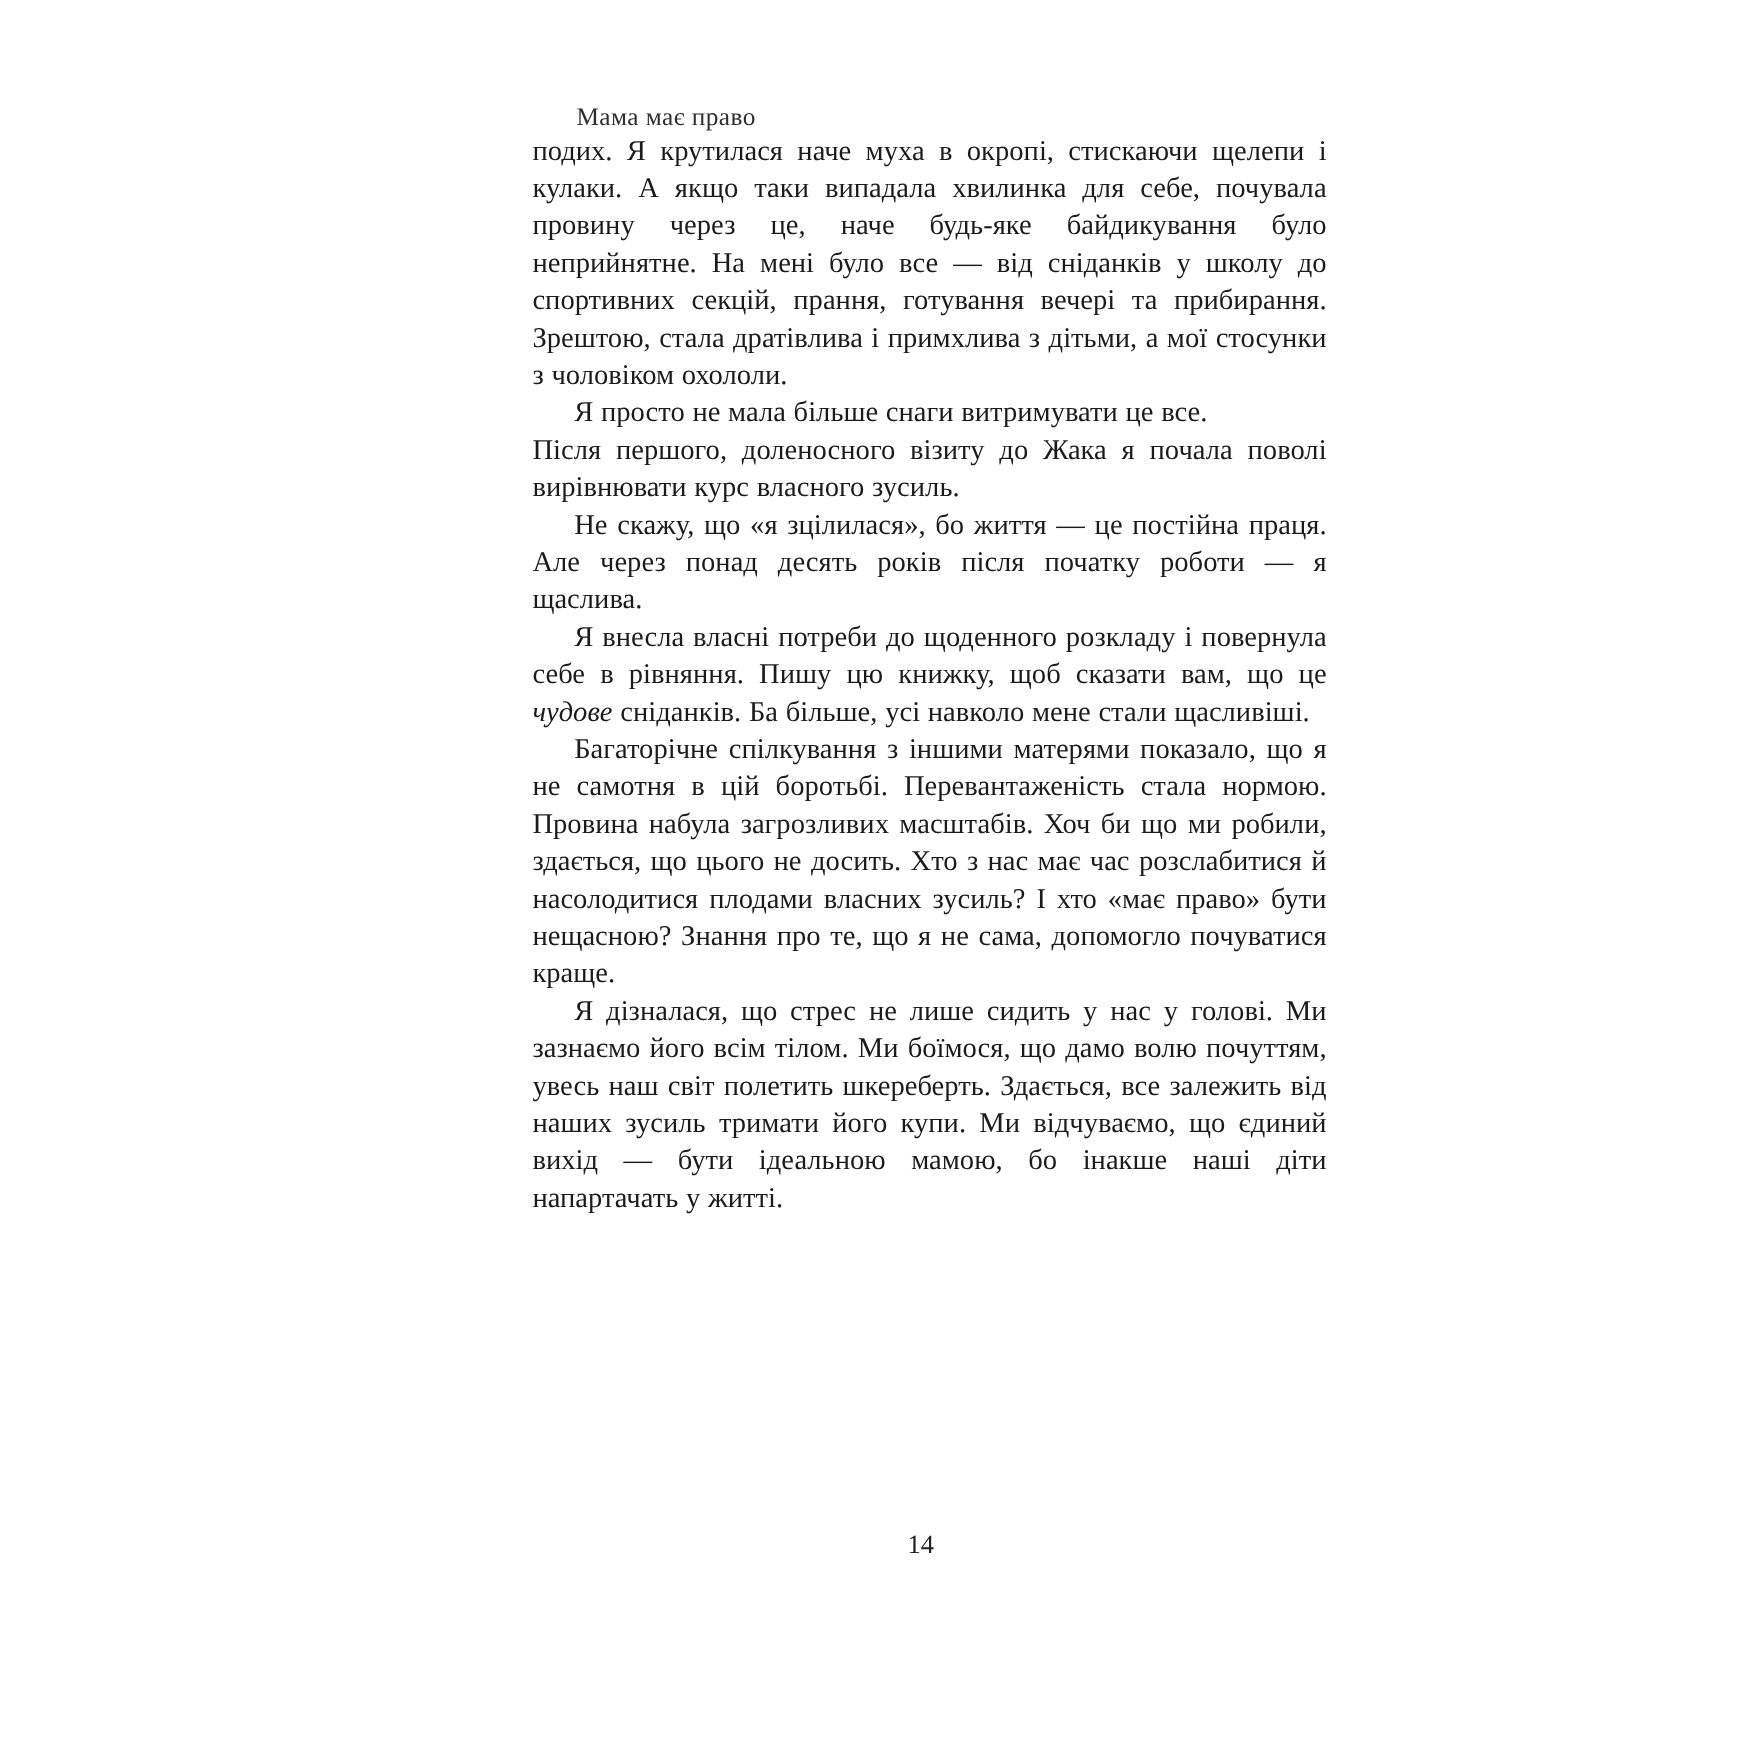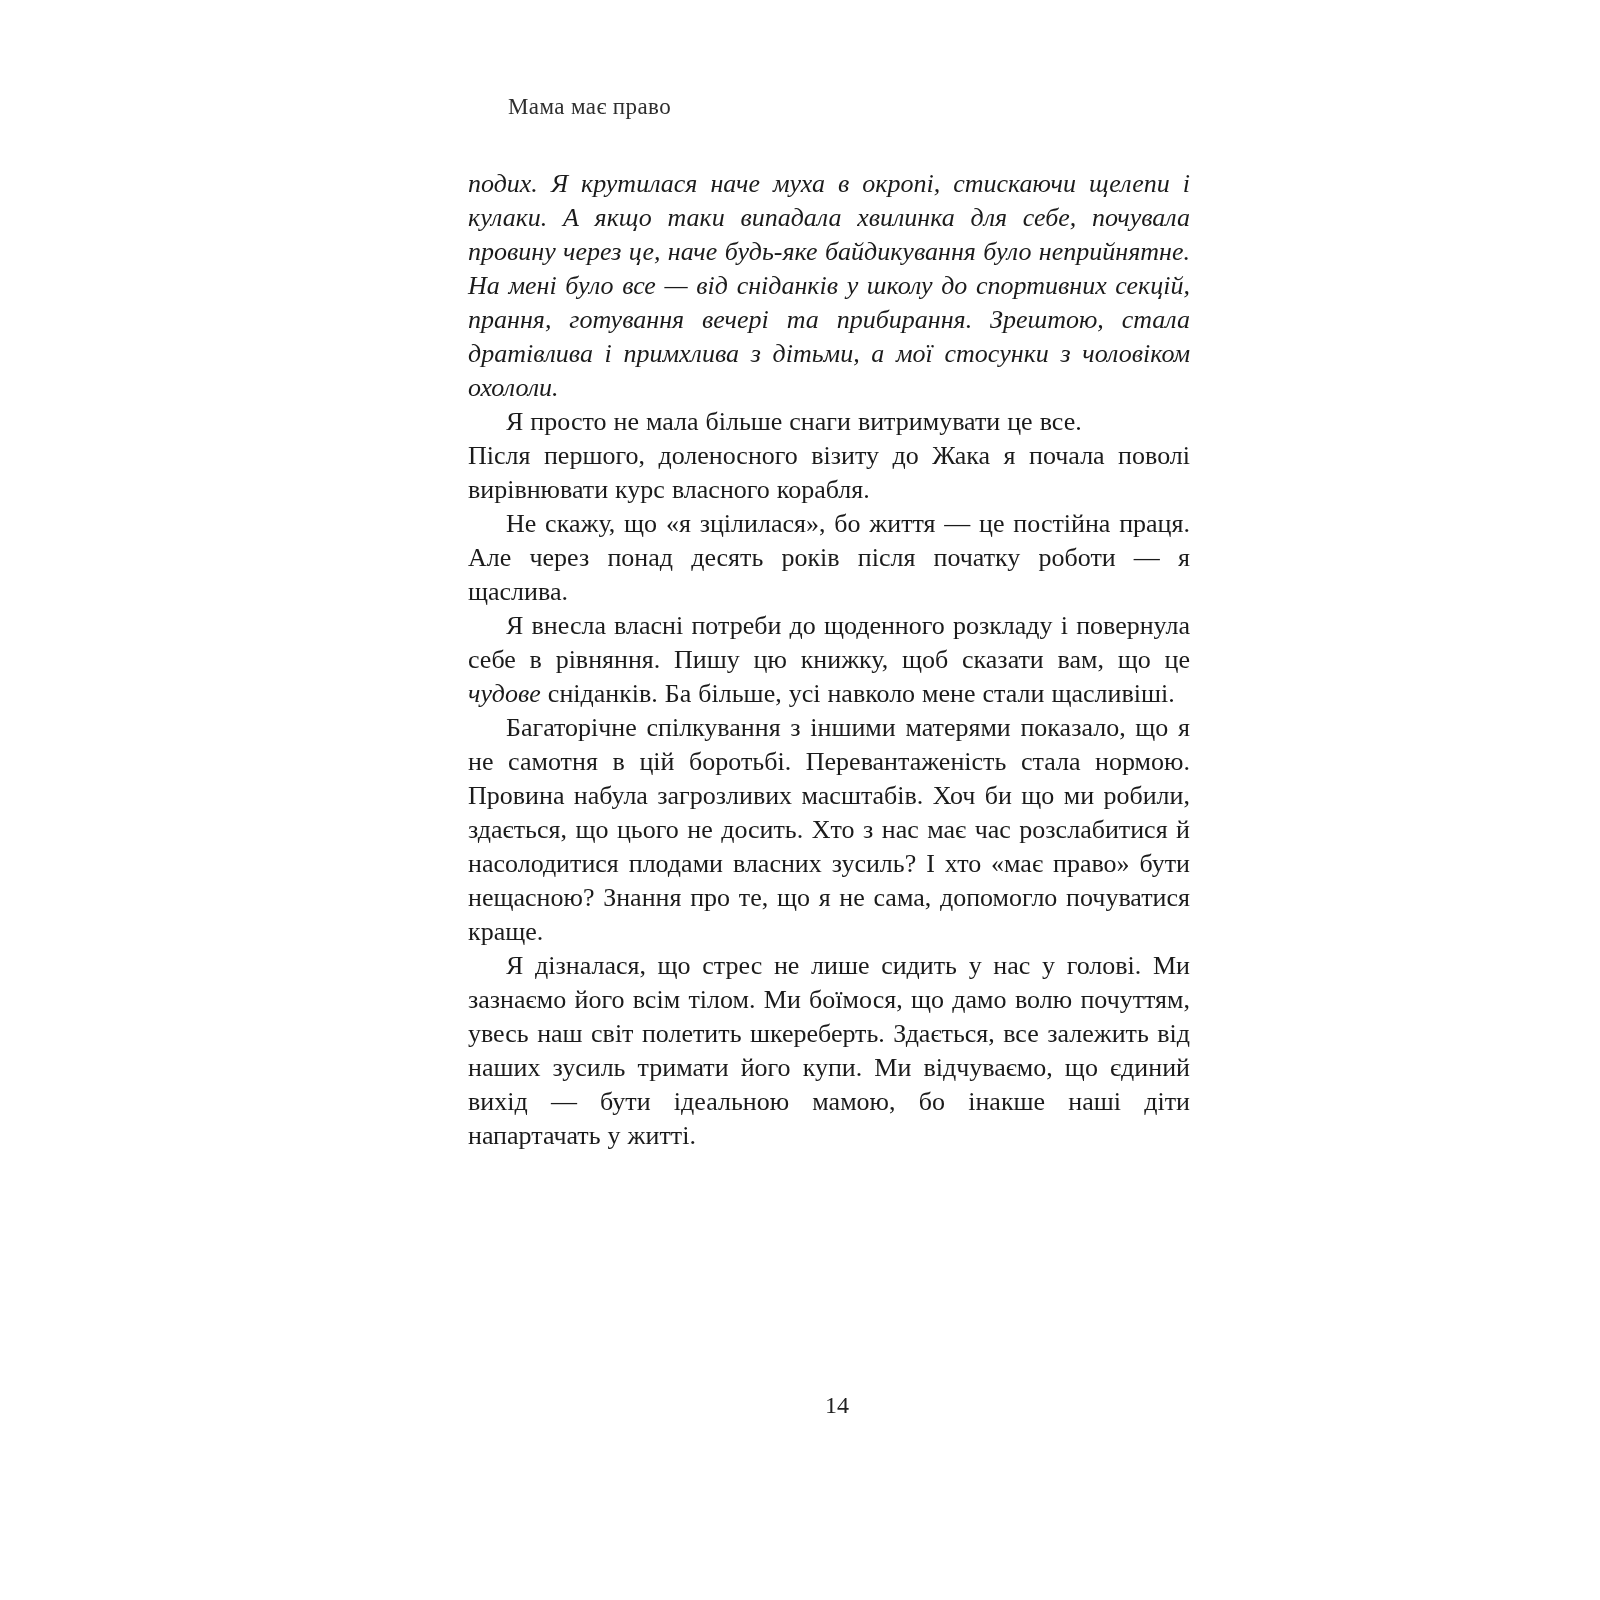--- a/index.html
+++ b/index.html
@@ -15,21 +15,21 @@
     color: #1b1b1b;
     overflow: hidden;
   }
   .book-page {
     position: absolute;
     inset: 0;
     background: #ffffff;
   }
   .text-block {
     position: absolute;
-    left: 468px;
+    left: 484px;
     top: 0;
     width: 722px;
   }
   .running-header {
     margin-top: 94px;
     padding-left: 40px;
     font-size: 23px;
     letter-spacing: 0.4px;
     color: #2e2e2e;
     text-align: left;
@@ -37,22 +37,20 @@
   .para {
     margin: 0;
     font-size: 26px;
     line-height: 34px;
     text-align: justify;
     hyphens: auto;
     -webkit-hyphens: auto;
     word-spacing: 0.5px;
   }
   .para.first {
-    margin-top: 47px;
-    font-style: italic;
   }
   .para.indent {
     text-indent: 38px;
   }
   .section-heading {
     font-family: "Liberation Serif", "DejaVu Serif", serif;
     font-style: italic;
     font-weight: normal;
     font-size: 41px;
     line-height: 48px;
@@ -79,21 +77,21 @@
 <div class="book-page">
   <div class="text-block">
 
     <div class="running-header">Мама має право</div>
 
     <p class="para first">подих. Я крутилася наче муха в окропі, стискаючи щелепи і кулаки. А якщо таки випадала хвилинка для себе, почувала провину через це, наче будь-яке байдикування було неприйнятне. На мені було все — від сніданків у школу до спортивних секцій, прання, готування вечері та прибирання. Зрештою, стала дратівлива і примхлива з дітьми, а мої стосунки з чоловіком охололи.</p>
 
     <p class="para indent">Я просто не мала більше снаги витримувати це все.</p>
 
 
-    <p class="para">Після першого, доленосного візиту до Жака я почала поволі вирівнювати курс власного корабля.</p>
+    <p class="para">Після першого, доленосного візиту до Жака я почала поволі вирівнювати курс власного зусиль.</p>
 
 
     <p class="para indent">Не скажу, що «я зцілилася», бо життя — це постійна праця. Але через понад десять років після початку роботи — я щаслива.</p>
 
     <p class="para indent"><span>Я внесла власні потреби до щоденного розкладу і повернула себе в рівняння. Пишу цю книжку, щоб сказати вам, що це </span><em class="emph">чудове</em><span> сніданків. Ба більше, усі навколо мене стали щасливіші.</span></p>
 
     <p class="para indent">Багаторічне спілкування з іншими матерями показало, що я не самотня в цій боротьбі. Перевантаженість стала нормою. Провина набула загрозливих масштабів. Хоч би що ми робили, здається, що цього не досить. Хто з нас має час розслабитися й насолодитися плодами власних зусиль? І хто «має право» бути нещасною? Знання про те, що я не сама, допомогло почуватися краще.</p>
 
     <p class="para indent">Я дізналася, що стрес не лише сидить у нас у голові. Ми зазнаємо його всім тілом. Ми боїмося, що дамо волю почуттям, увесь наш світ полетить шкереберть. Здається, все залежить від наших зусиль тримати його купи. Ми відчуваємо, що єдиний вихід — бути ідеальною мамою, бо інакше наші діти напартачать у житті.</p>
 

